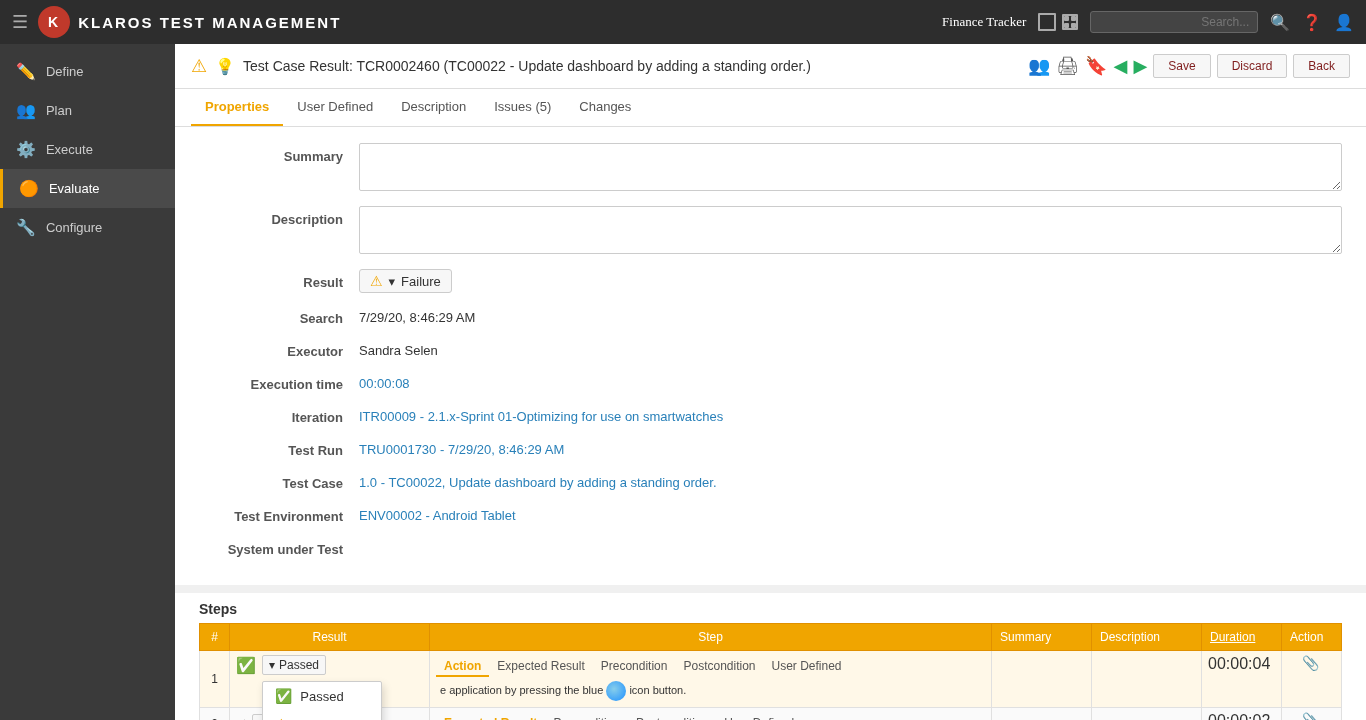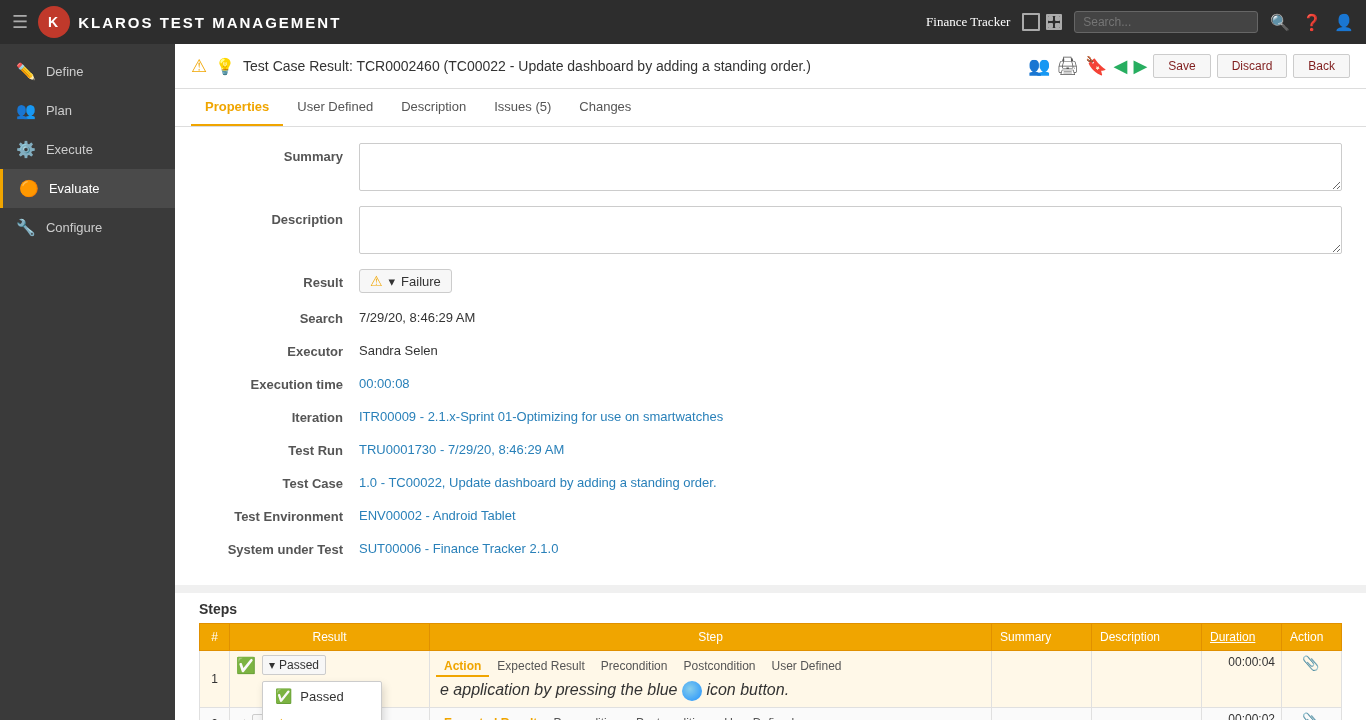--- a/index.html
+++ b/index.html
@@ -39,22 +39,23 @@
       font-size: 13px;
       color: #ccc;
     }
     .navbar-right .project-name { color: #fff; font-size: 13px; font-family: Liberation Serif, serif; }
     .search-box {
       background: #444;
       border: 1px solid #666;
       border-radius: 3px;
       padding: 3px 8px;
       color: #fff;
-      width: 184px;
+      width: 168px;
       font-size: 12px;
+      text-align: right;
     }
     .nav-icon {
       color: #ccc;
       font-size: 16px;
       cursor: pointer;
     }
 
     
     .layout {
       display: flex;
@@ -276,21 +277,21 @@
       font-size: 12px;
       padding: 2px 0;
     }
     .step-sub-tab {
       padding: 2px 8px;
       cursor: pointer;
       color: #555;
       border-bottom: 2px solid transparent;
     }
     .step-sub-tab.active { color: #f0a500; border-bottom: 2px solid #f0a500; font-weight: bold; }
-    .duration-val { text-align: right; font-size: 12px; }
+    .duration-val { font-size: 16px; }
     .attach-icon { color: #888; font-size: 14px; }
 
     
     .dropdown-menu {
       position: absolute;
       background: #fff;
       border: 1px solid #ccc;
       border-radius: 2px;
       box-shadow: 2px 4px 8px rgba(0,0,0,0.15);
       z-index: 100;
@@ -470,23 +471,20 @@
 
       <div class="form-row">
         <div class="form-label">Test Environment</div>
         <div class="form-field field-value">
           <a href="#">ENV00002 - Android Tablet</a>
         </div>
       </div>
 
       <div class="form-row">
         <div class="form-label">System under Test</div>
-        <div class="form-field field-value">
-          <a href="#">SUT00006 - Finance Tracker 2.1.0</a>
-        </div>
       </div>
     </div>
 
     <div class="steps-section">
       <div class="steps-title">Steps</div>
 
       <table class="steps-table">
         <thead>
           <tr>
             <th class="num-col">#</th>
@@ -528,21 +526,21 @@
               </div>
             </td>
             <td style="vertical-align:top;">
               <div class="step-sub-tabs">
                 <div class="step-sub-tab active">Action</div>
                 <div class="step-sub-tab">Expected Result</div>
                 <div class="step-sub-tab">Precondition</div>
                 <div class="step-sub-tab">Postcondition</div>
                 <div class="step-sub-tab">User Defined</div>
               </div>
-              <div style="padding:2px 4px; font-size:16px;font-style:italic;">
+              <div style="padding:2px 4px; font-size:11px;">
                 e application by pressing the blue 
                 <span style="display:inline-block;width:20px;height:20px;border-radius:50%;background:radial-gradient(circle at 40% 40%, #87ceeb, #1e90ff);vertical-align:middle;"></span>
                 icon button.
               </div>
             </td>
             <td></td>
             <td></td>
             <td class="duration-val">00:00:04</td>
             <td style="text-align:center;">
               <span class="attach-icon">📎</span>

